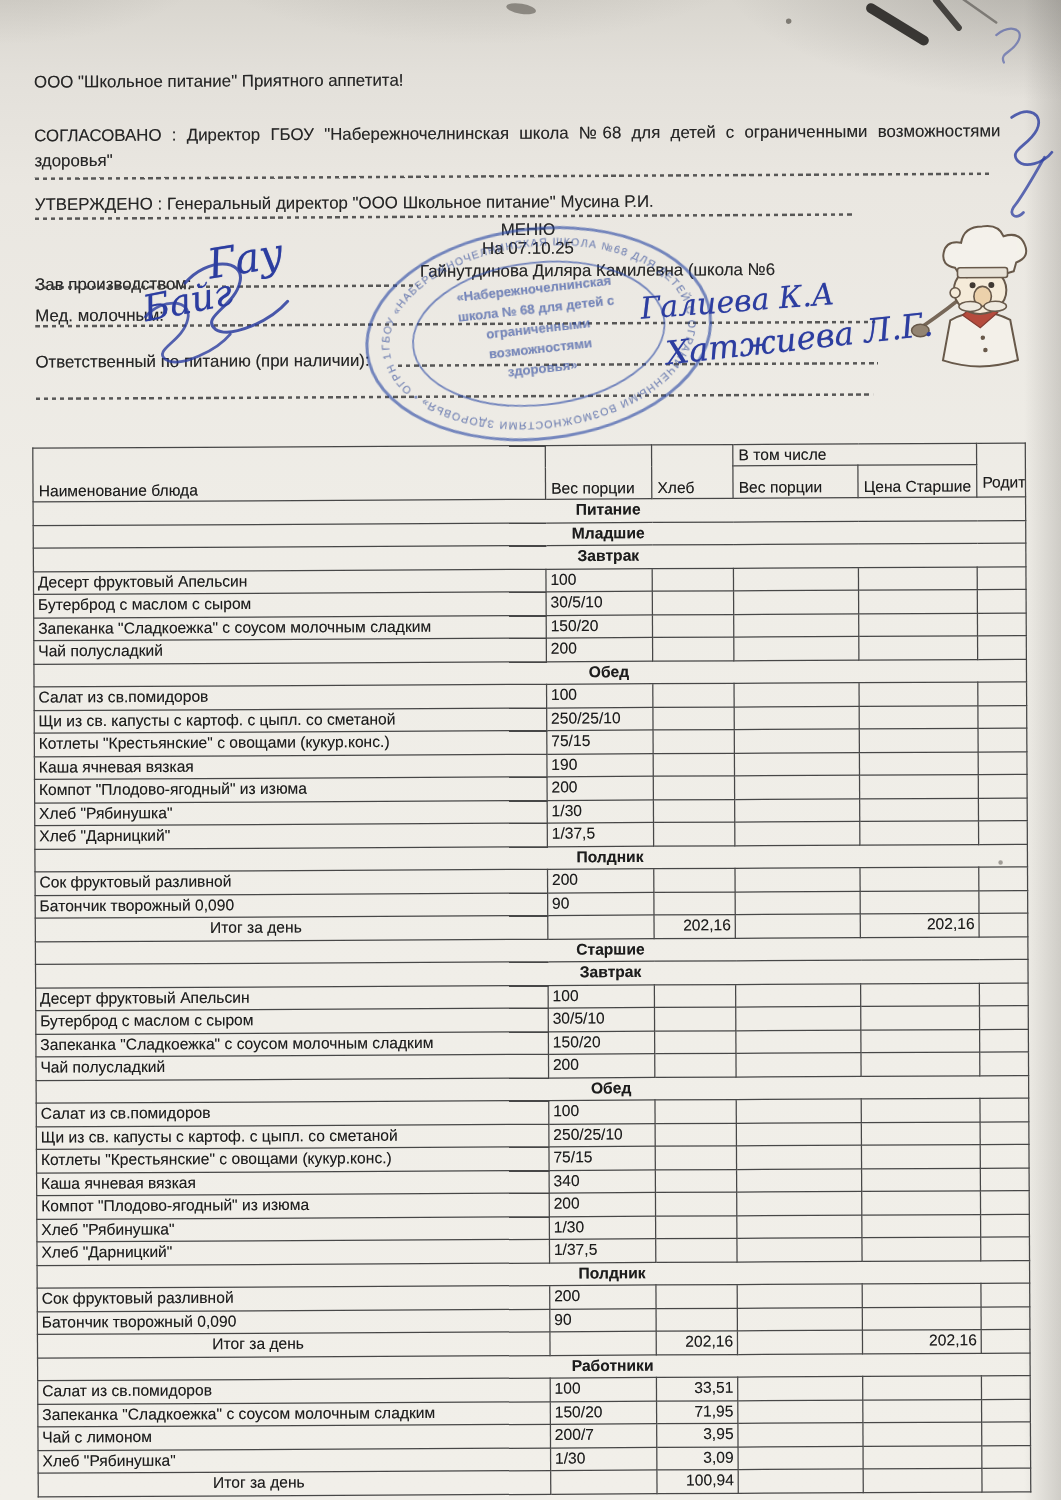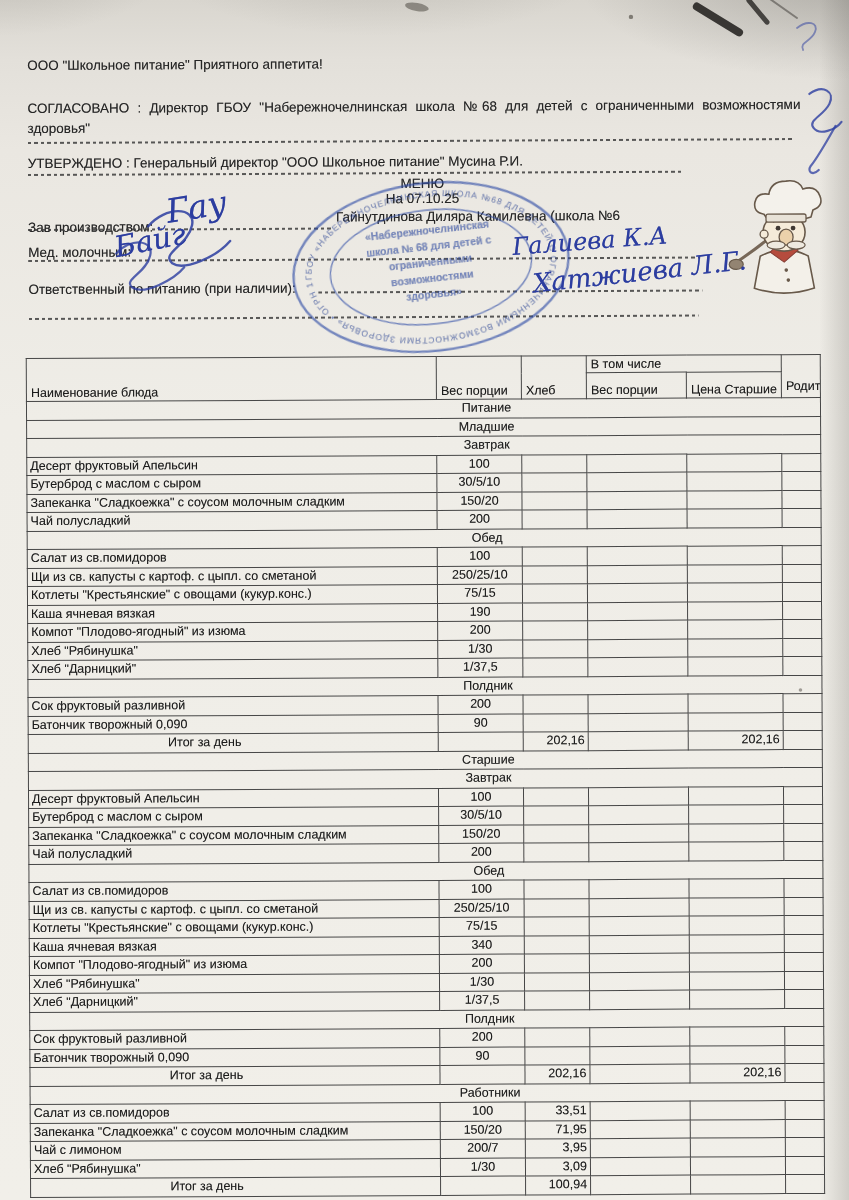--- a/index.html
+++ b/index.html
@@ -27,25 +27,25 @@
   table.menu{position:absolute;left:27px;top:356px;width:794px;border-collapse:collapse;
     table-layout:fixed;font-size:12.5px;color:#1c1c1c;z-index:2;}
   table.menu th,table.menu td{border:1px solid #474747;padding:0 3px;overflow:hidden;
     white-space:nowrap;font-weight:normal;}
   table.menu thead th{text-align:left;vertical-align:bottom;padding:1px 4px;}
   table.menu tr.h1 th{height:14px;}
   table.menu tr.h2 th{height:23px;}
   th.th-parent{vertical-align:top;white-space:pre-line;line-height:19px;overflow:visible;}
   tbody td{height:17.5px;line-height:17.5px;}
   td.c-dish{text-align:left;padding-left:4px;}
-  td.c-portion{text-align:center;}
+  td.c-portion{}
   td.num{text-align:right;padding-right:10px;}
   td.c-iprice{padding-right:6px;}
   tr.sec td{text-align:center;}
-  .sec-label{display:inline-block;transform:translateX(63px);}
+  .sec-label{display:inline-block;transform:translateX(63px);font-weight:bold;}
   tr.total td.c-dish{text-align:center;padding-right:60px;}
   
   .stamp{position:absolute;left:278px;top:172px;z-index:5;opacity:.62;filter:blur(.5px);
     transform:rotate(-6deg);}
   .stamp text{fill:#2b49a5;font-family:"Liberation Sans",sans-serif;}
   
   .mascot{position:absolute;left:728px;top:178px;z-index:4;opacity:.9;}
   .artifacts{position:absolute;inset:0;z-index:7;pointer-events:none;}
 </style>
 </head>

